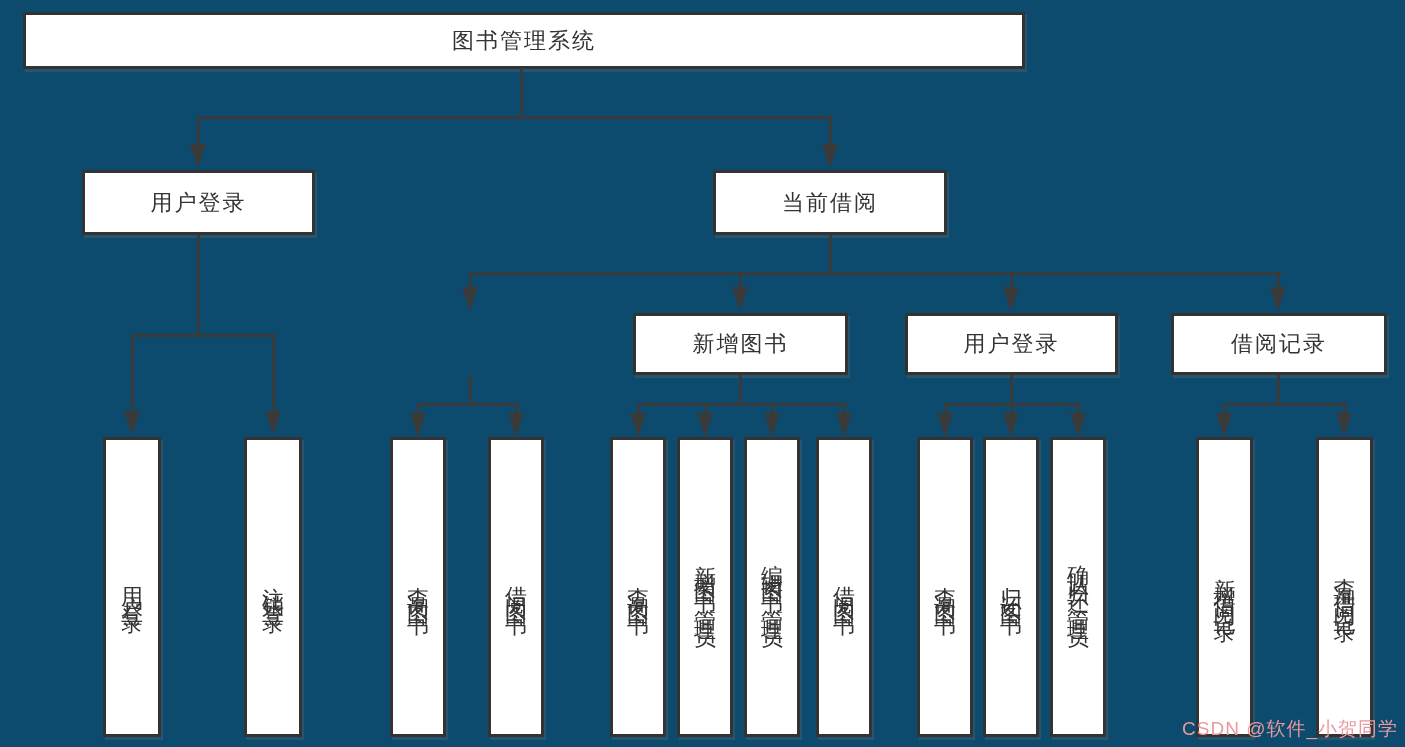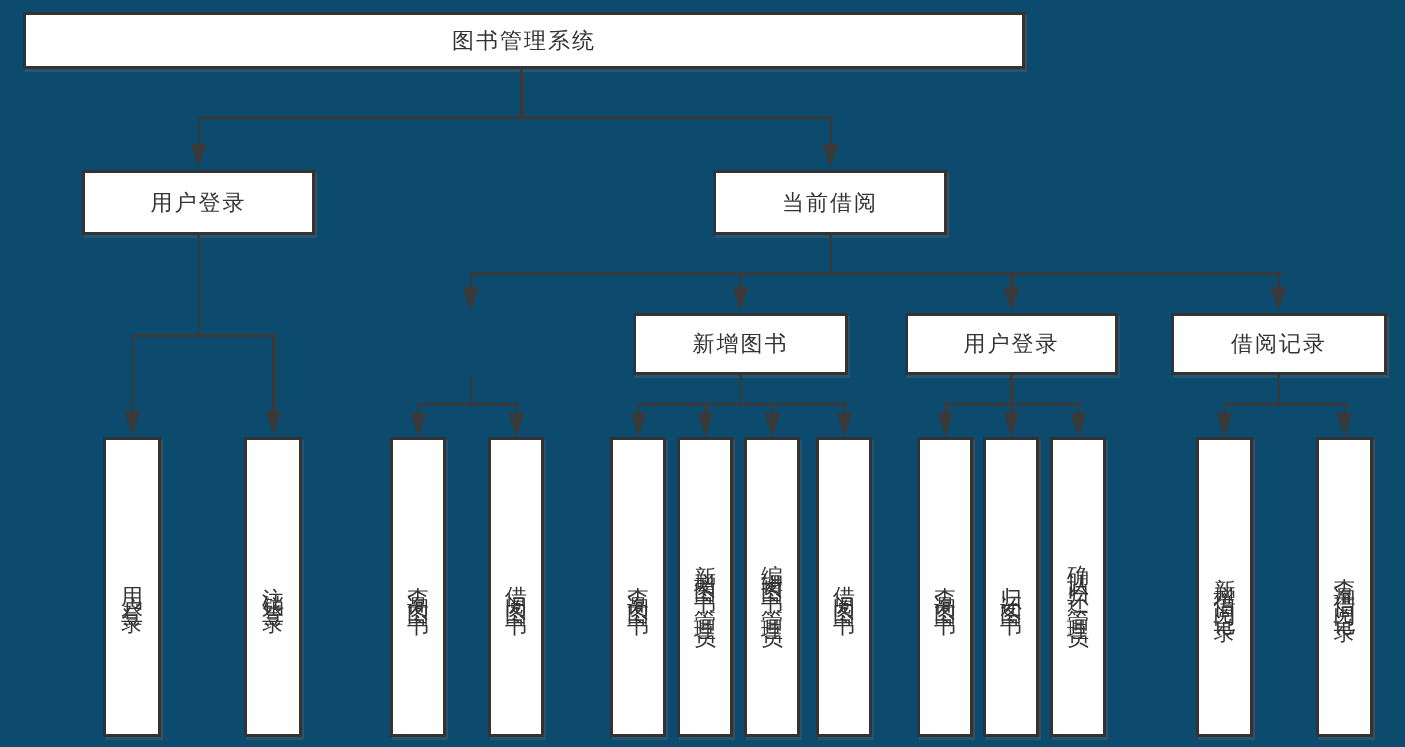--- a/index.html
+++ b/index.html
@@ -196,14 +196,15 @@
     <span>确认归还（管理员）</span>
   </div>
 
   <div class="vbox" style="left:1196px;top:437px;width:57px;height:300px">
     <span>新增借阅记录</span>
   </div>
   <div class="vbox" style="left:1316px;top:437px;width:57px;height:300px">
     <span>查询借阅记录</span>
   </div>
 
+  <div class="watermark">CSDN @软件_小贺同学</div>
 
 </div>
 
 </body></html>

